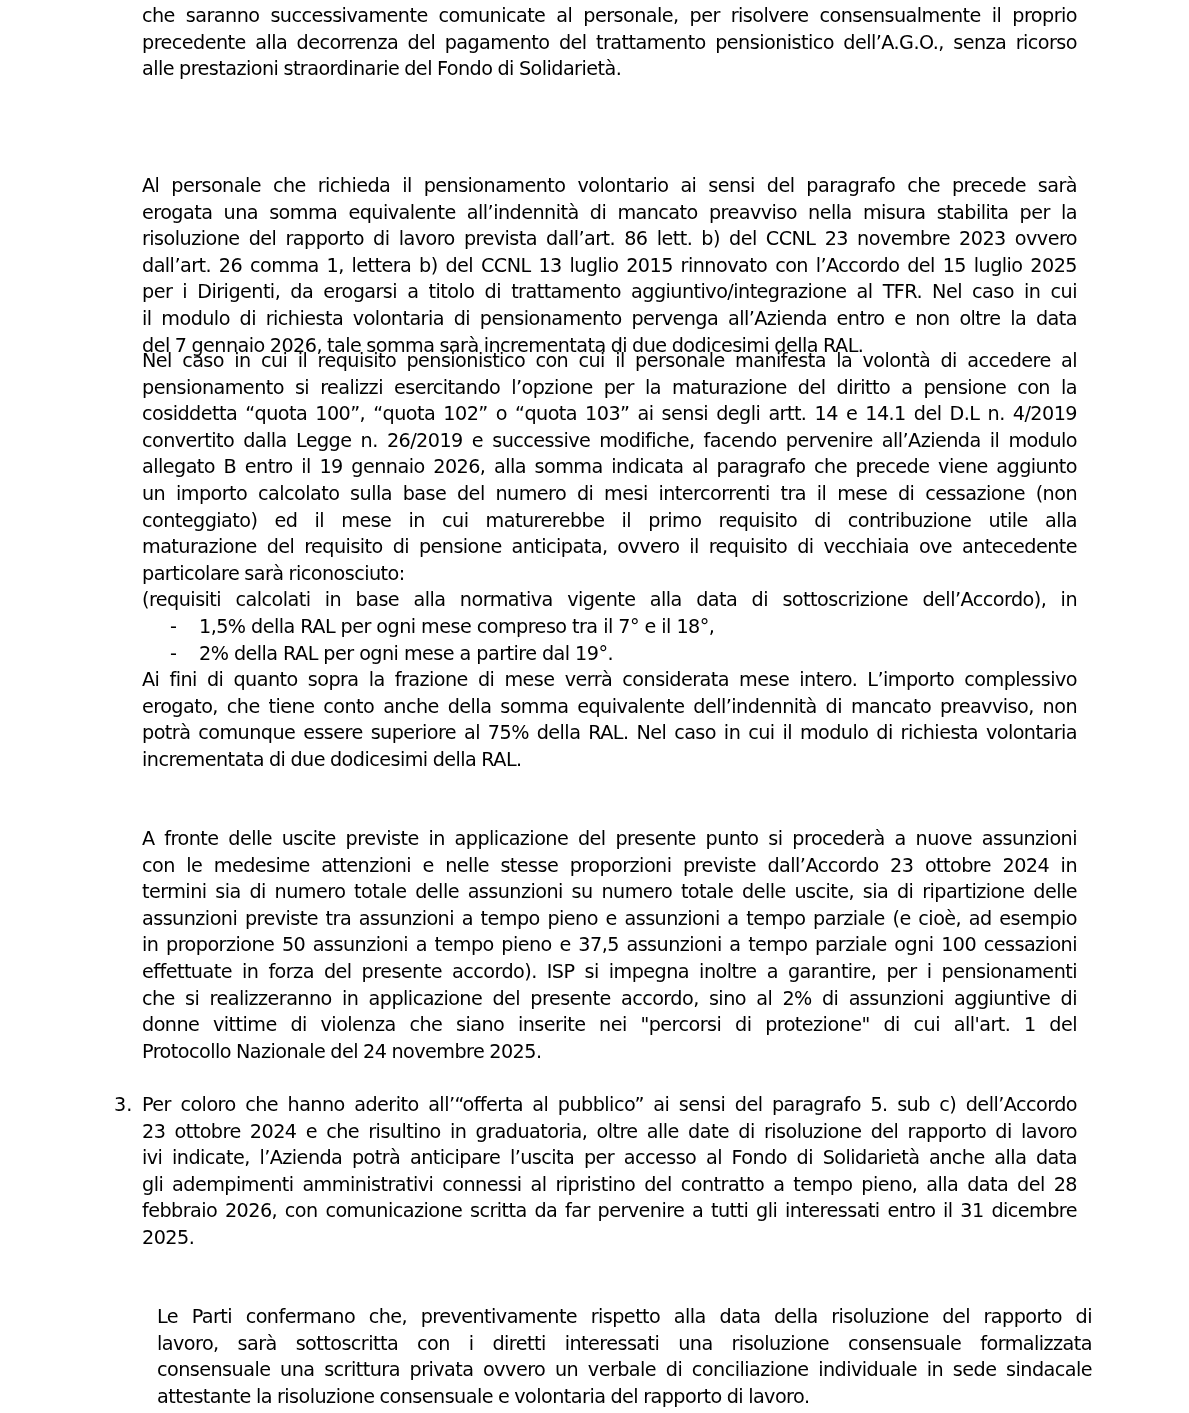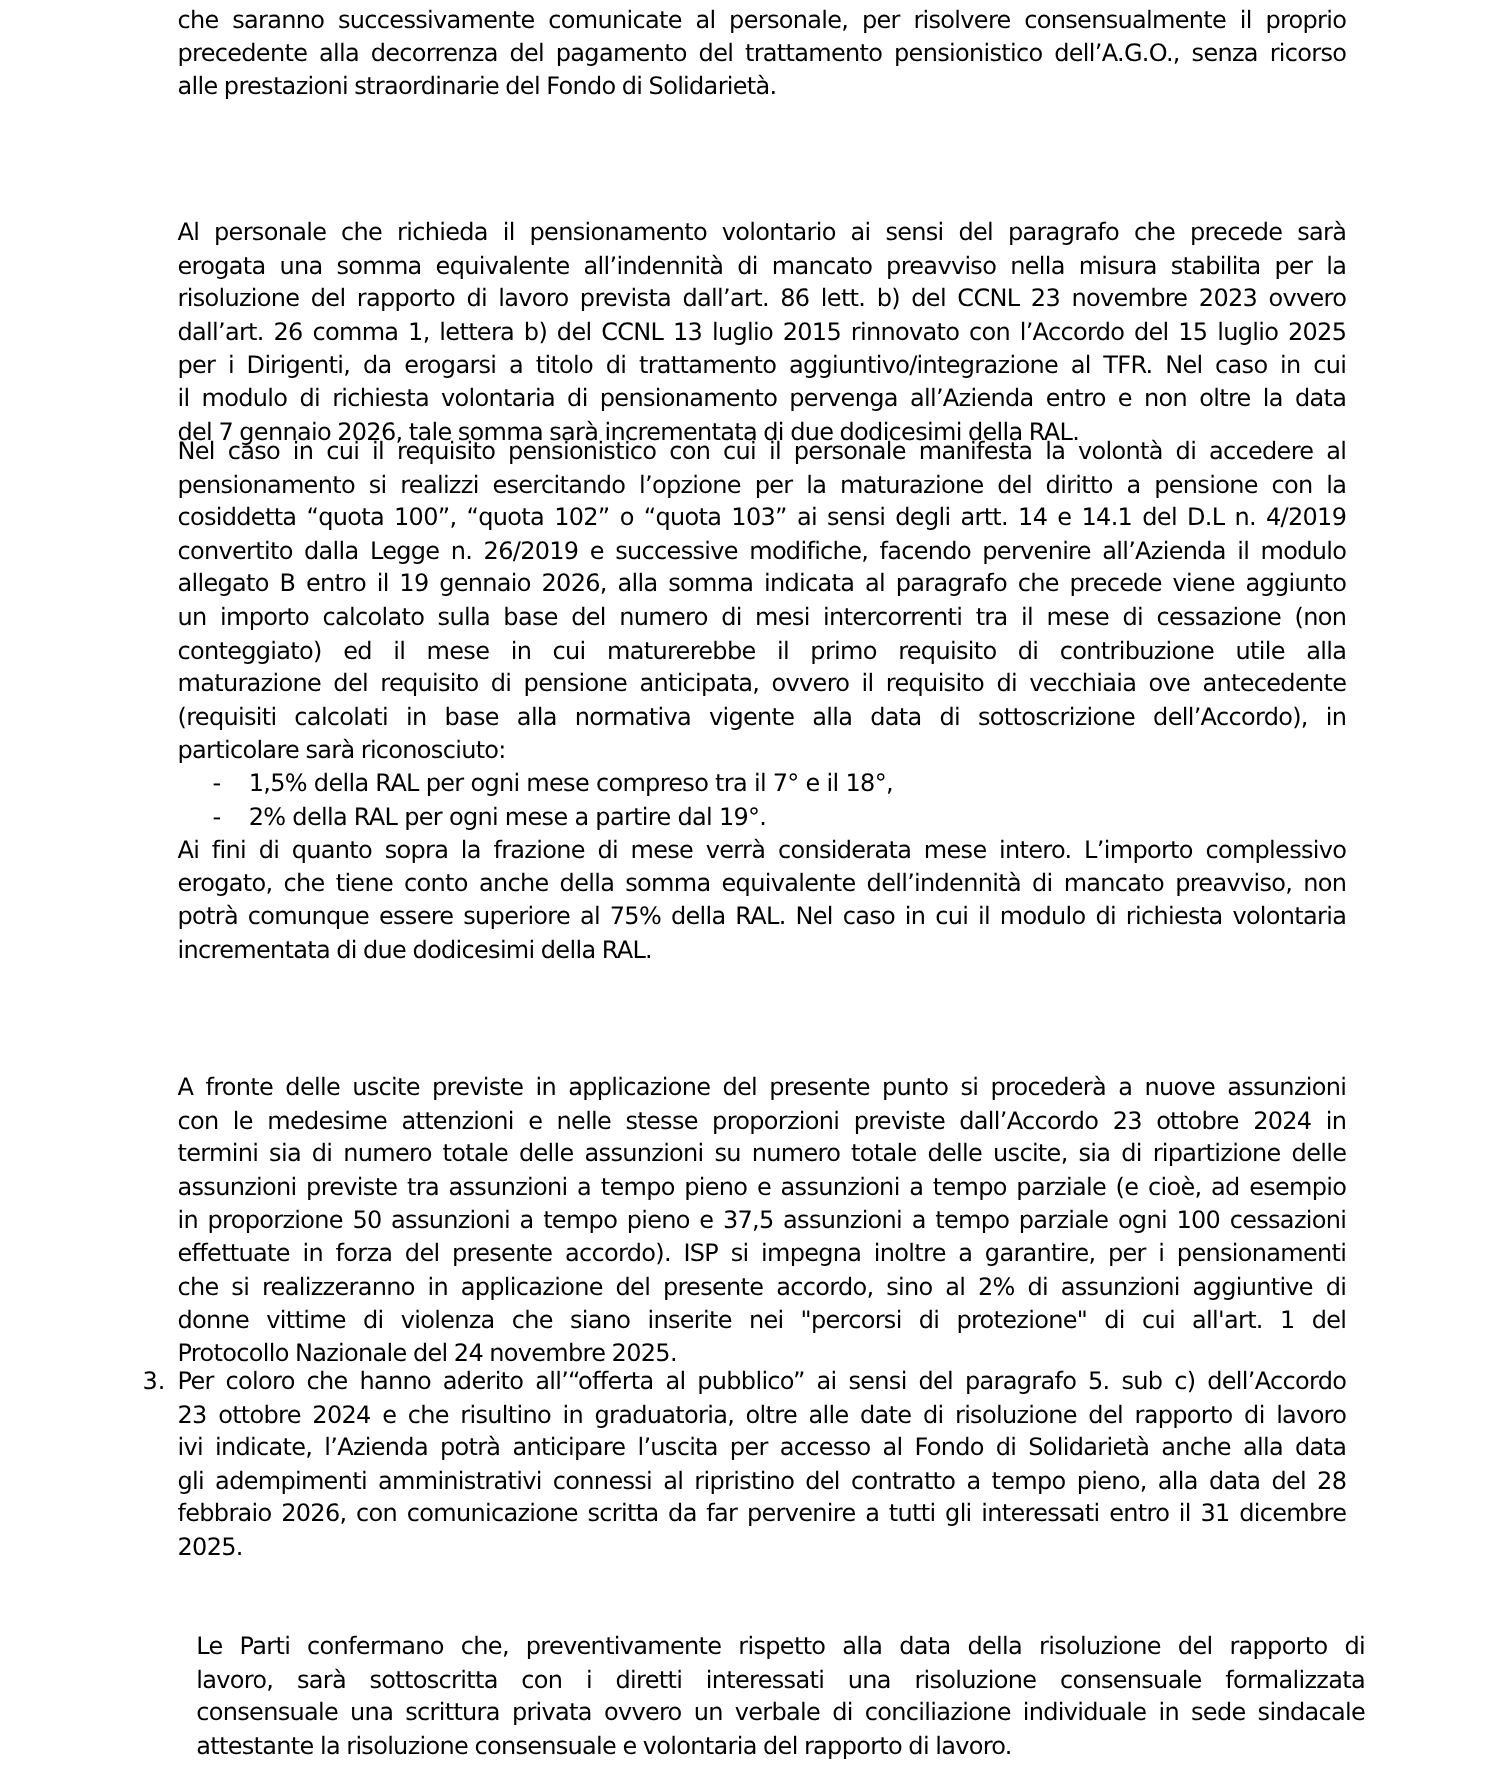--- a/index.html
+++ b/index.html
@@ -74,41 +74,41 @@
 
   <div class="para" style="top:348px;">
     <span class="line">Nel caso in cui il requisito pensionistico con cui il personale manifesta la volontà di accedere al</span>
     <span class="line">pensionamento si realizzi esercitando l’opzione per la maturazione del diritto a pensione con la</span>
     <span class="line">cosiddetta “quota 100”, “quota 102” o “quota 103” ai sensi degli artt. 14 e 14.1 del D.L n. 4/2019</span>
     <span class="line">convertito dalla Legge n. 26/2019 e successive modifiche, facendo pervenire all’Azienda il modulo</span>
     <span class="line">allegato B entro il 19 gennaio 2026, alla somma indicata al paragrafo che precede viene aggiunto</span>
     <span class="line">un importo calcolato sulla base del numero di mesi intercorrenti tra il mese di cessazione (non</span>
     <span class="line">conteggiato) ed il mese in cui maturerebbe il primo requisito di contribuzione utile alla</span>
     <span class="line">maturazione del requisito di pensione anticipata, ovvero il requisito di vecchiaia ove antecedente</span>
+    <span class="line last">particolare sarà riconosciuto:</span>
     <span class="line">(requisiti calcolati in base alla normativa vigente alla data di sottoscrizione dell’Accordo), in</span>
-    <span class="line last">particolare sarà riconosciuto:</span>
   </div>
 
   <div class="bullets" style="top:614px;">
     <span class="bullet-row">
       <span class="bullet-dash">-</span><span>1,5% della RAL per ogni mese compreso tra il 7° e il 18°,</span>
     </span>
     <span class="bullet-row">
       <span class="bullet-dash">-</span><span>2% della RAL per ogni mese a partire dal 19°.</span>
     </span>
   </div>
 
   <div class="para" style="top:667px;">
     <span class="line">Ai fini di quanto sopra la frazione di mese verrà considerata mese intero. L’importo complessivo</span>
     <span class="line">erogato, che tiene conto anche della somma equivalente dell’indennità di mancato preavviso, non</span>
     <span class="line">potrà comunque essere superiore al 75% della RAL. Nel caso in cui il modulo di richiesta volontaria</span>
     <span class="line last">incrementata di due dodicesimi della RAL.</span>
   </div>
 
-  <div class="para" style="top:826px;margin-top:31px;">
+  <div class="para" style="top:826px;">
     <span class="line">A fronte delle uscite previste in applicazione del presente punto si procederà a nuove assunzioni</span>
     <span class="line">con le medesime attenzioni e nelle stesse proporzioni previste dall’Accordo 23 ottobre 2024 in</span>
     <span class="line">termini sia di numero totale delle assunzioni su numero totale delle uscite, sia di ripartizione delle</span>
     <span class="line">assunzioni previste tra assunzioni a tempo pieno e assunzioni a tempo parziale (e cioè, ad esempio</span>
     <span class="line">in proporzione 50 assunzioni a tempo pieno e 37,5 assunzioni a tempo parziale ogni 100 cessazioni</span>
     <span class="line">effettuate in forza del presente accordo). ISP si impegna inoltre a garantire, per i pensionamenti</span>
     <span class="line">che si realizzeranno in applicazione del presente accordo, sino al 2% di assunzioni aggiuntive di</span>
     <span class="line">donne vittime di violenza che siano inserite nei "percorsi di protezione" di cui all'art. 1 del</span>
     <span class="line last">Protocollo Nazionale del 24 novembre 2025.</span>
   </div>

